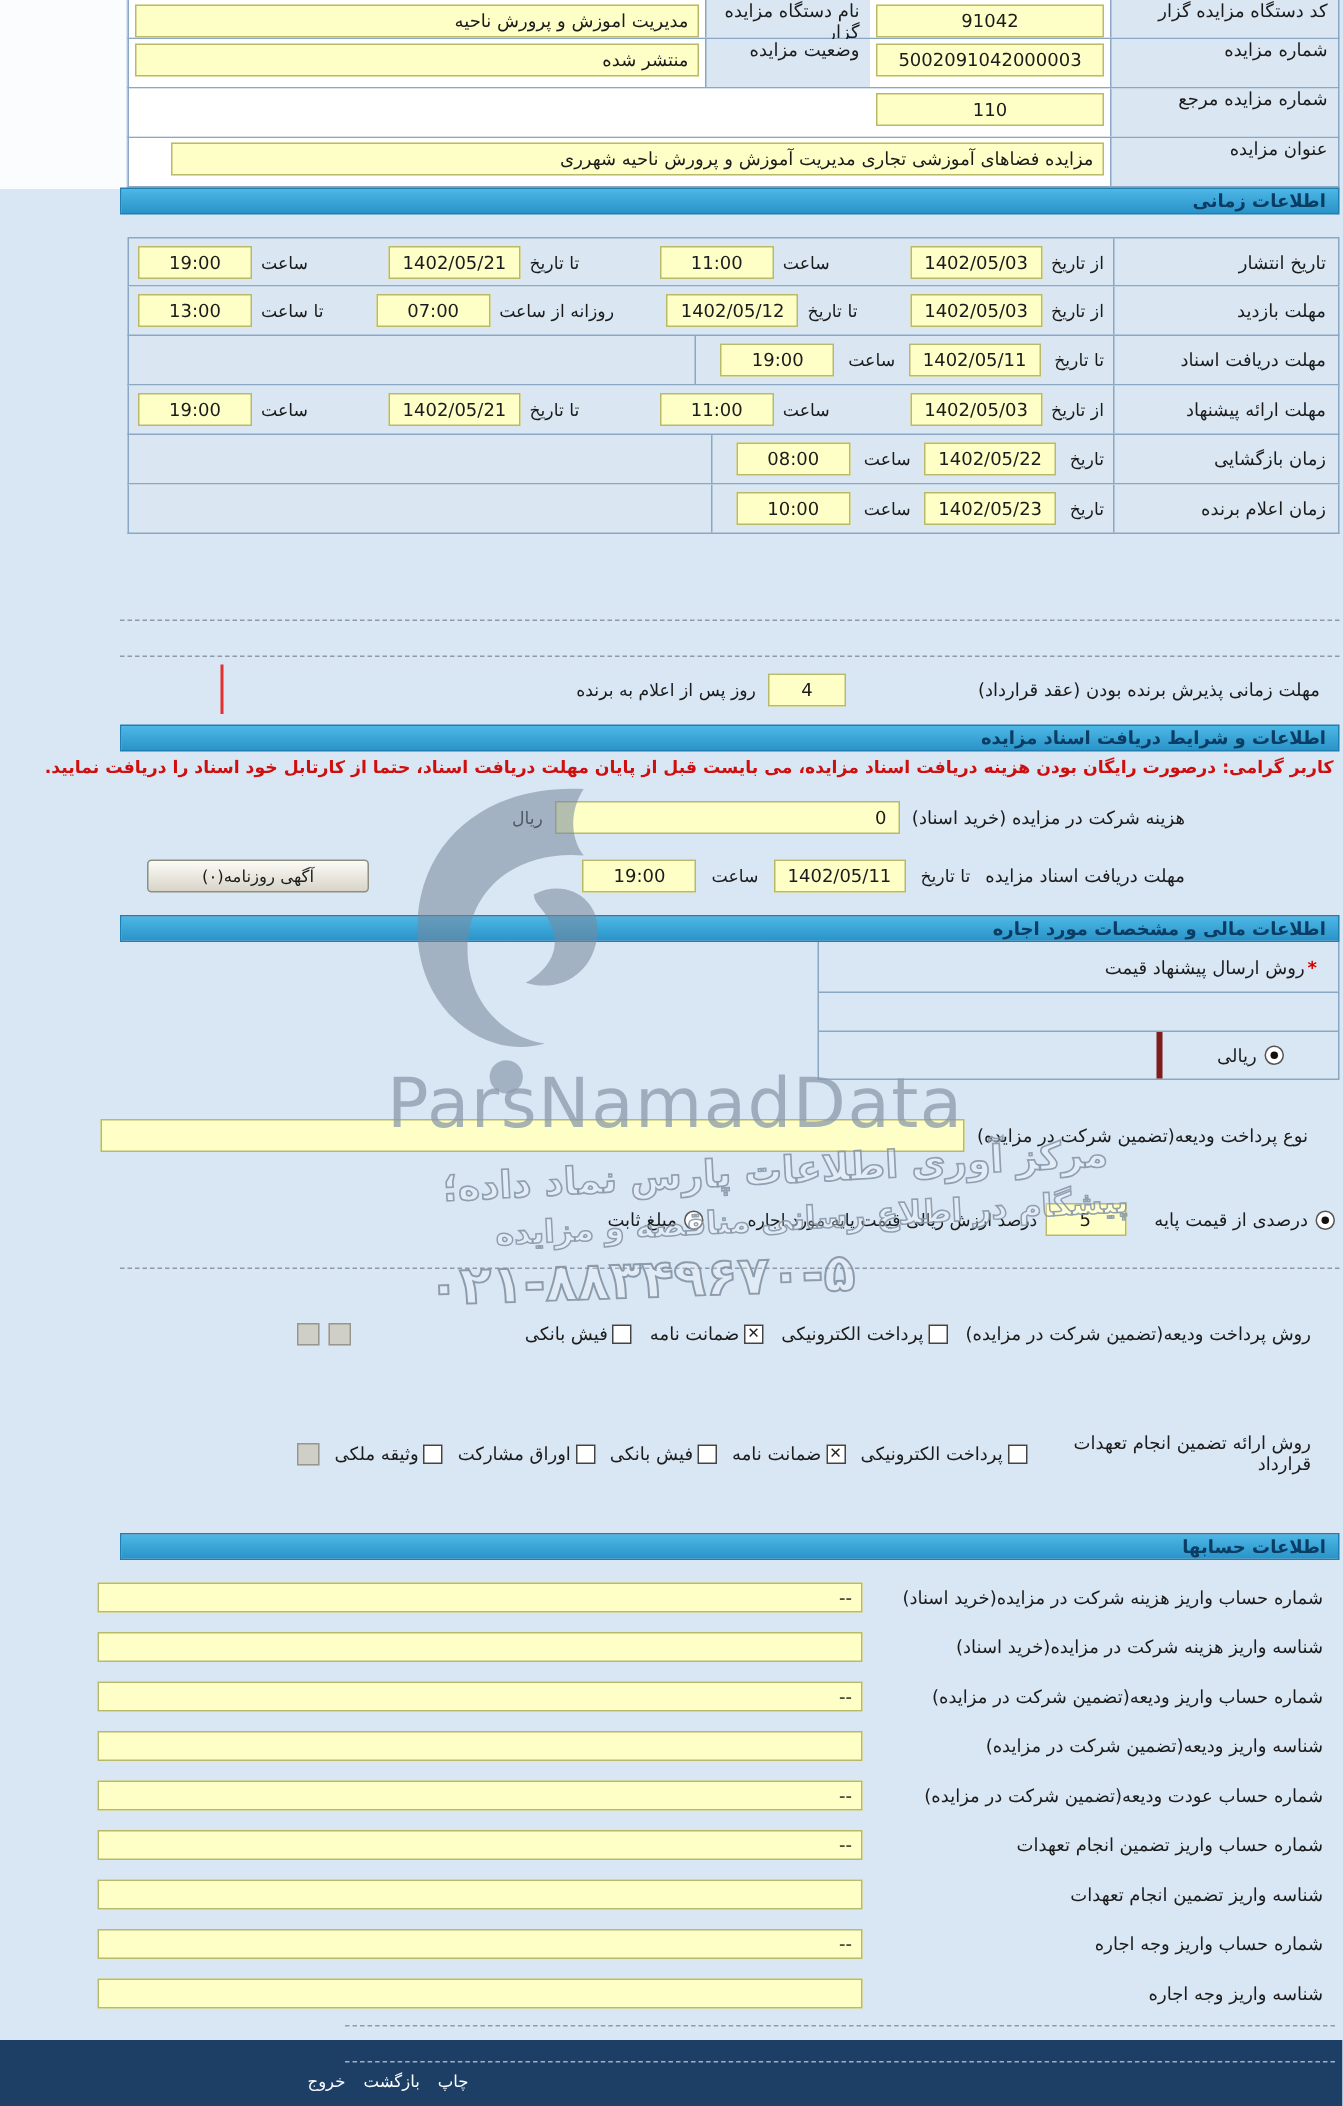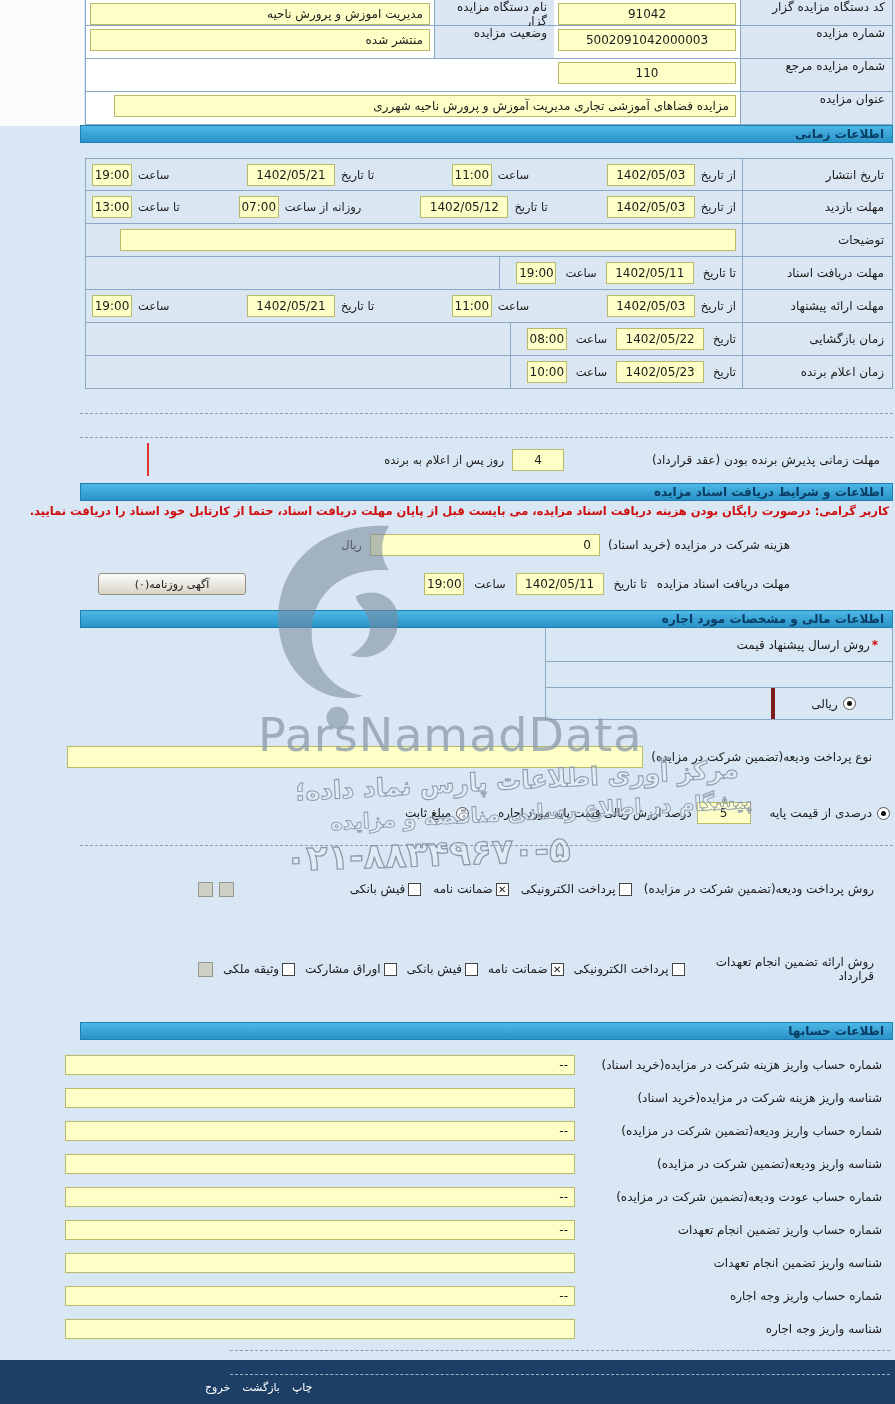--- a/index.html
+++ b/index.html
@@ -12,25 +12,25 @@
   }
   .abs{position:absolute}
   
   #white-corner{left:0;top:0;width:84px;height:126px;background:#fbfcfd}
   #top-table{top:0;right:2px;width:808px}
   .trow{display:flex;border:1px solid #8aa7c4;border-top:none;height:33px;align-items:stretch}
   .trow.first{height:26px}
   .tcell{display:flex;}
   .tcell.lbl{background:#dae7f3;padding:0 7px;justify-content:flex-start;border-left:1px solid #8aa7c4}
   .tcell.val{background:#ffffff;padding:3px 4px}
-  .w153{width:152px}.w186{width:186px}.w120{width:120px}.grow{flex:1}
+  .w153{width:152px}.w186{width:160px}.w120{width:110px}.grow{flex:1}
   .yf{background:#feffc6;border:1px solid #b9b96a;height:22px;display:flex;align-items:center;justify-content:center;padding:0 4px;white-space:nowrap;overflow:hidden}
   .yf.rtltext{justify-content:flex-start;padding-right:6px}
   .yf.full{width:100%}
-  .yf.w88{width:88px}.yf.w58{width:40px}.yf.w54{width:54px}.yf.w230{width:230px}.yf.w52{width:52px}
+  .yf.w88{width:88px}.yf.w58{width:76px}.yf.w54{width:54px}.yf.w230{width:230px}.yf.w52{width:52px}
   
   .sec{right:2px;width:813px;height:18px;display:flex;align-items:center;padding-right:8px;
        background:linear-gradient(#4db7e6,#2a93c8);border:1px solid #1f7fb0;
        font-weight:bold;font-size:12px;color:#0a3c64}
   #sec-time{top:125px}#sec-docs{top:483px}#sec-fin{top:610px}#sec-acct{top:1022px}
   
   #time-table{top:158px;right:2px;width:808px}
   .trow2{display:flex;border:1px solid #8aa7c4;border-top:none;height:33px;background:#dae7f3}
   .trow2:first-child{border-top:1px solid #8aa7c4}
   .tl{width:150px;display:flex;align-items:center;padding:0 8px;border-left:1px solid #8aa7c4}
@@ -182,26 +182,20 @@
           <span class="cap">روزانه از ساعت</span>
           <span class="yf w58">07:00</span>
         </span>
       <span class="pair">
           <span class="cap">تا ساعت</span>
           <span class="yf w58">13:00</span>
         </span>
     </div>
   </div>
   <div class="trow2">
-    <div class="tl">توضیحات</div>
-    <div class="tc">
-        <div class="yf desc"></div>
-      </div>
-  </div>
-  <div class="trow2">
     <div class="tl">مهلت دریافت اسناد</div>
     <div class="tc" style="padding:0">
       <div class="cellbox">
         <span class="cap">تا تاریخ</span>
           <span class="yf w88">1402/05/11</span>
         <span class="cap">ساعت</span>
           <span class="yf w58">19:00</span>
       </div>
     </div>
   </div>

